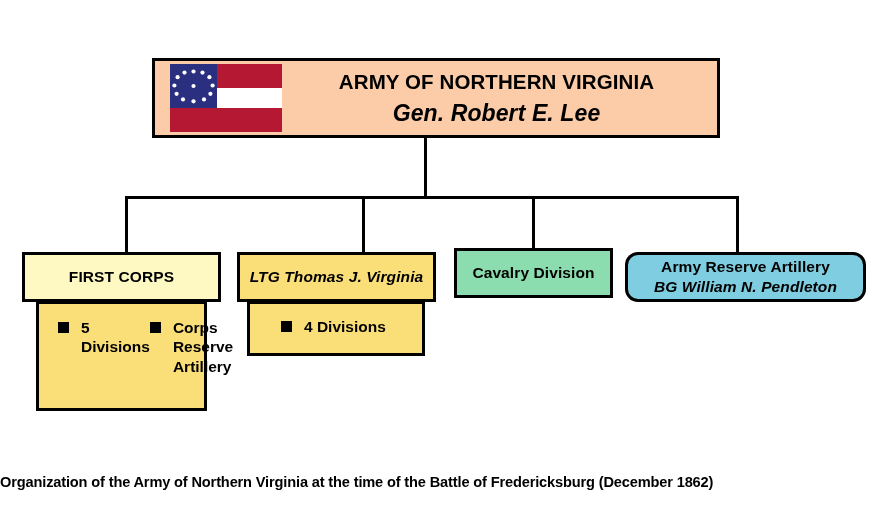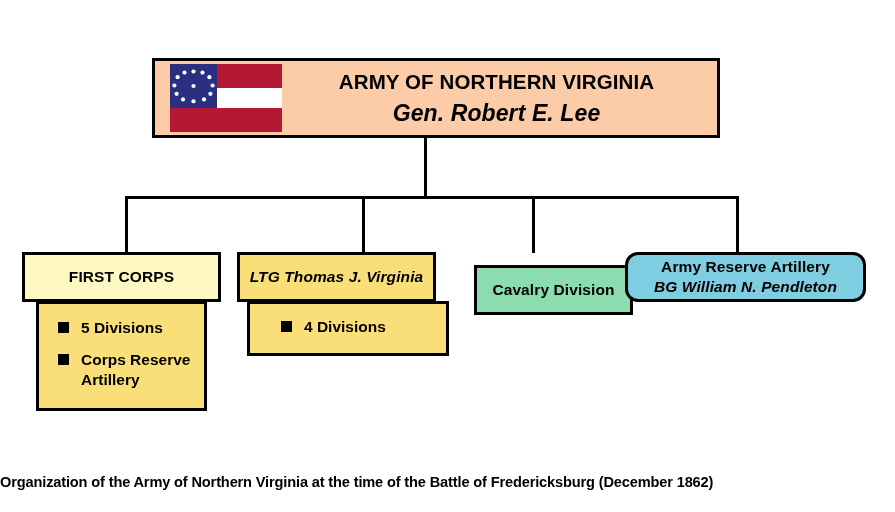--- a/index.html
+++ b/index.html
@@ -87,25 +87,24 @@
   }
   #second-corps-node {
     left: 237px;
     top: 252px;
     width: 199px;
     height: 50px;
     background: #fadf79;
   }
   #cavalry-node {
     left: 454px;
-    top: 265px;
+    top: 248px;
     width: 159px;
     height: 50px;
     background: #8bdcae;
-    margin-left: 20px;
   }
   #artillery-node {
     left: 625px;
     top: 252px;
     width: 241px;
     height: 50px;
     background: #7fcde0;
     border-radius: 13px;
   }
   #first-corps-node .node-title,
@@ -118,34 +117,34 @@
   #cavalry-node .node-commander,
   #artillery-node .node-commander { font-size: 15.5px; margin-top: 1px; }
 
   
   .sub-node {
     position: absolute;
     border: 3px solid #000000;
     box-sizing: border-box;
     background: #fadf79;
     display: flex;
-    flex-direction: column;
+    flex-direction: row;
     justify-content: flex-start;
   }
   #first-corps-sub {
     left: 36px;
     top: 301px;
     width: 171px;
     height: 110px;
     padding: 14px 0 0 19px;
   }
   #second-corps-sub {
     left: 247px;
     top: 301px;
-    width: 202px;
+    width: 178px;
     height: 55px;
     padding: 13px 0 0 31px;
   }
 
   .bullet-item {
     display: flex;
     align-items: flex-start;
     font-size: 15.5px;
     font-weight: bold;
     margin-bottom: 13px;

